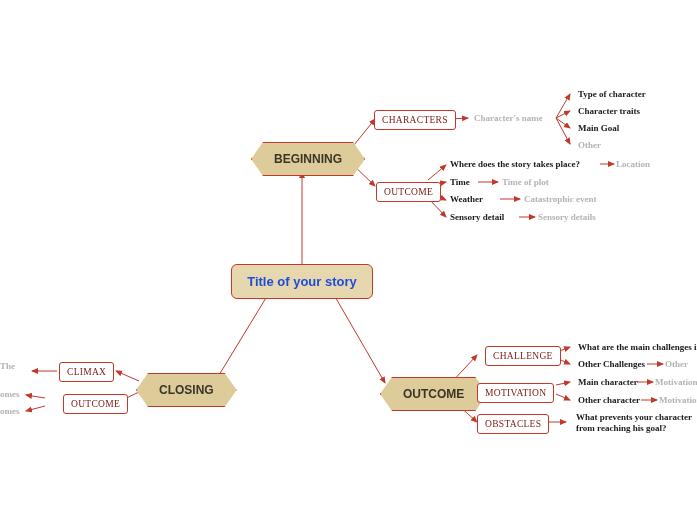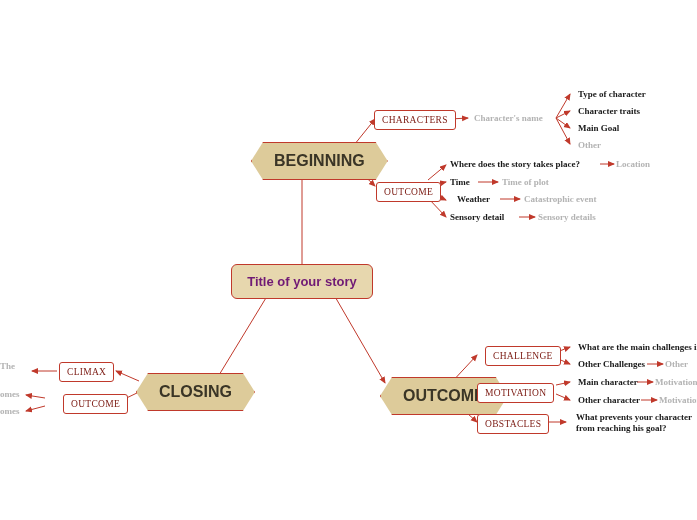--- a/index.html
+++ b/index.html
@@ -26,37 +26,37 @@
   .node {
     position: absolute;
     box-sizing: border-box;
     white-space: nowrap;
   }
   
   .central {
     background: #e7d7ae;
     border: 1px solid #c0392b;
     border-radius: 6px;
-    color: #701a75;
+    color: #1d4ed8;
     font-weight: bold;
     font-size: 13px;
     text-align: center;
     padding: 9px 14px;
   }
   
   .hexwrap {
     position: absolute;
   }
   .hex {
     position: relative;
     background: #ddcb9a;
     border: 1px solid #c0392b;
     color: #3a3526;
     font-weight: bold;
-    font-size: 16px;
+    font-size: 12px;
     text-align: center;
     padding: 9px 22px;
     box-sizing: border-box;
     clip-path: polygon(12px 0, calc(100% - 12px) 0, 100% 50%, calc(100% - 12px) 100%, 12px 100%, 0 50%);
   }
   
   .box {
     background: #ffffff;
     border: 1px solid #c0392b;
     border-radius: 3px;
@@ -178,21 +178,21 @@
   <div class="node ghost" style="left:578px; top:140px;">Other</div>
 
   <div class="node box" style="left:376px; top:182px;">OUTCOME</div>
 
   <div class="node leaf" style="left:450px; top:159px;">Where does the story takes place?</div>
   <div class="node ghost" style="left:616px; top:159px;">Location</div>
 
   <div class="node leaf" style="left:450px; top:177px;">Time</div>
   <div class="node ghost" style="left:502px; top:177px;">Time of plot</div>
 
-  <div class="node leaf" style="left:450px; top:194px;margin-left:7px;">Weather</div>
+  <div class="node leaf" style="left:450px; top:194px;">Weather</div>
   <div class="node ghost" style="left:524px; top:194px;">Catastrophic event</div>
 
   <div class="node leaf" style="left:450px; top:212px;">Sensory detail</div>
   <div class="node ghost" style="left:538px; top:212px;">Sensory details</div>
 
   <div class="node box" style="left:477px; top:346px;margin-left:8px;">CHALLENGE</div>
 
   <div class="node leaf" style="left:578px; top:342px;">What are the main challenges in the story?</div>
 
   <div class="node leaf" style="left:578px; top:359px;">Other Challenges</div>

